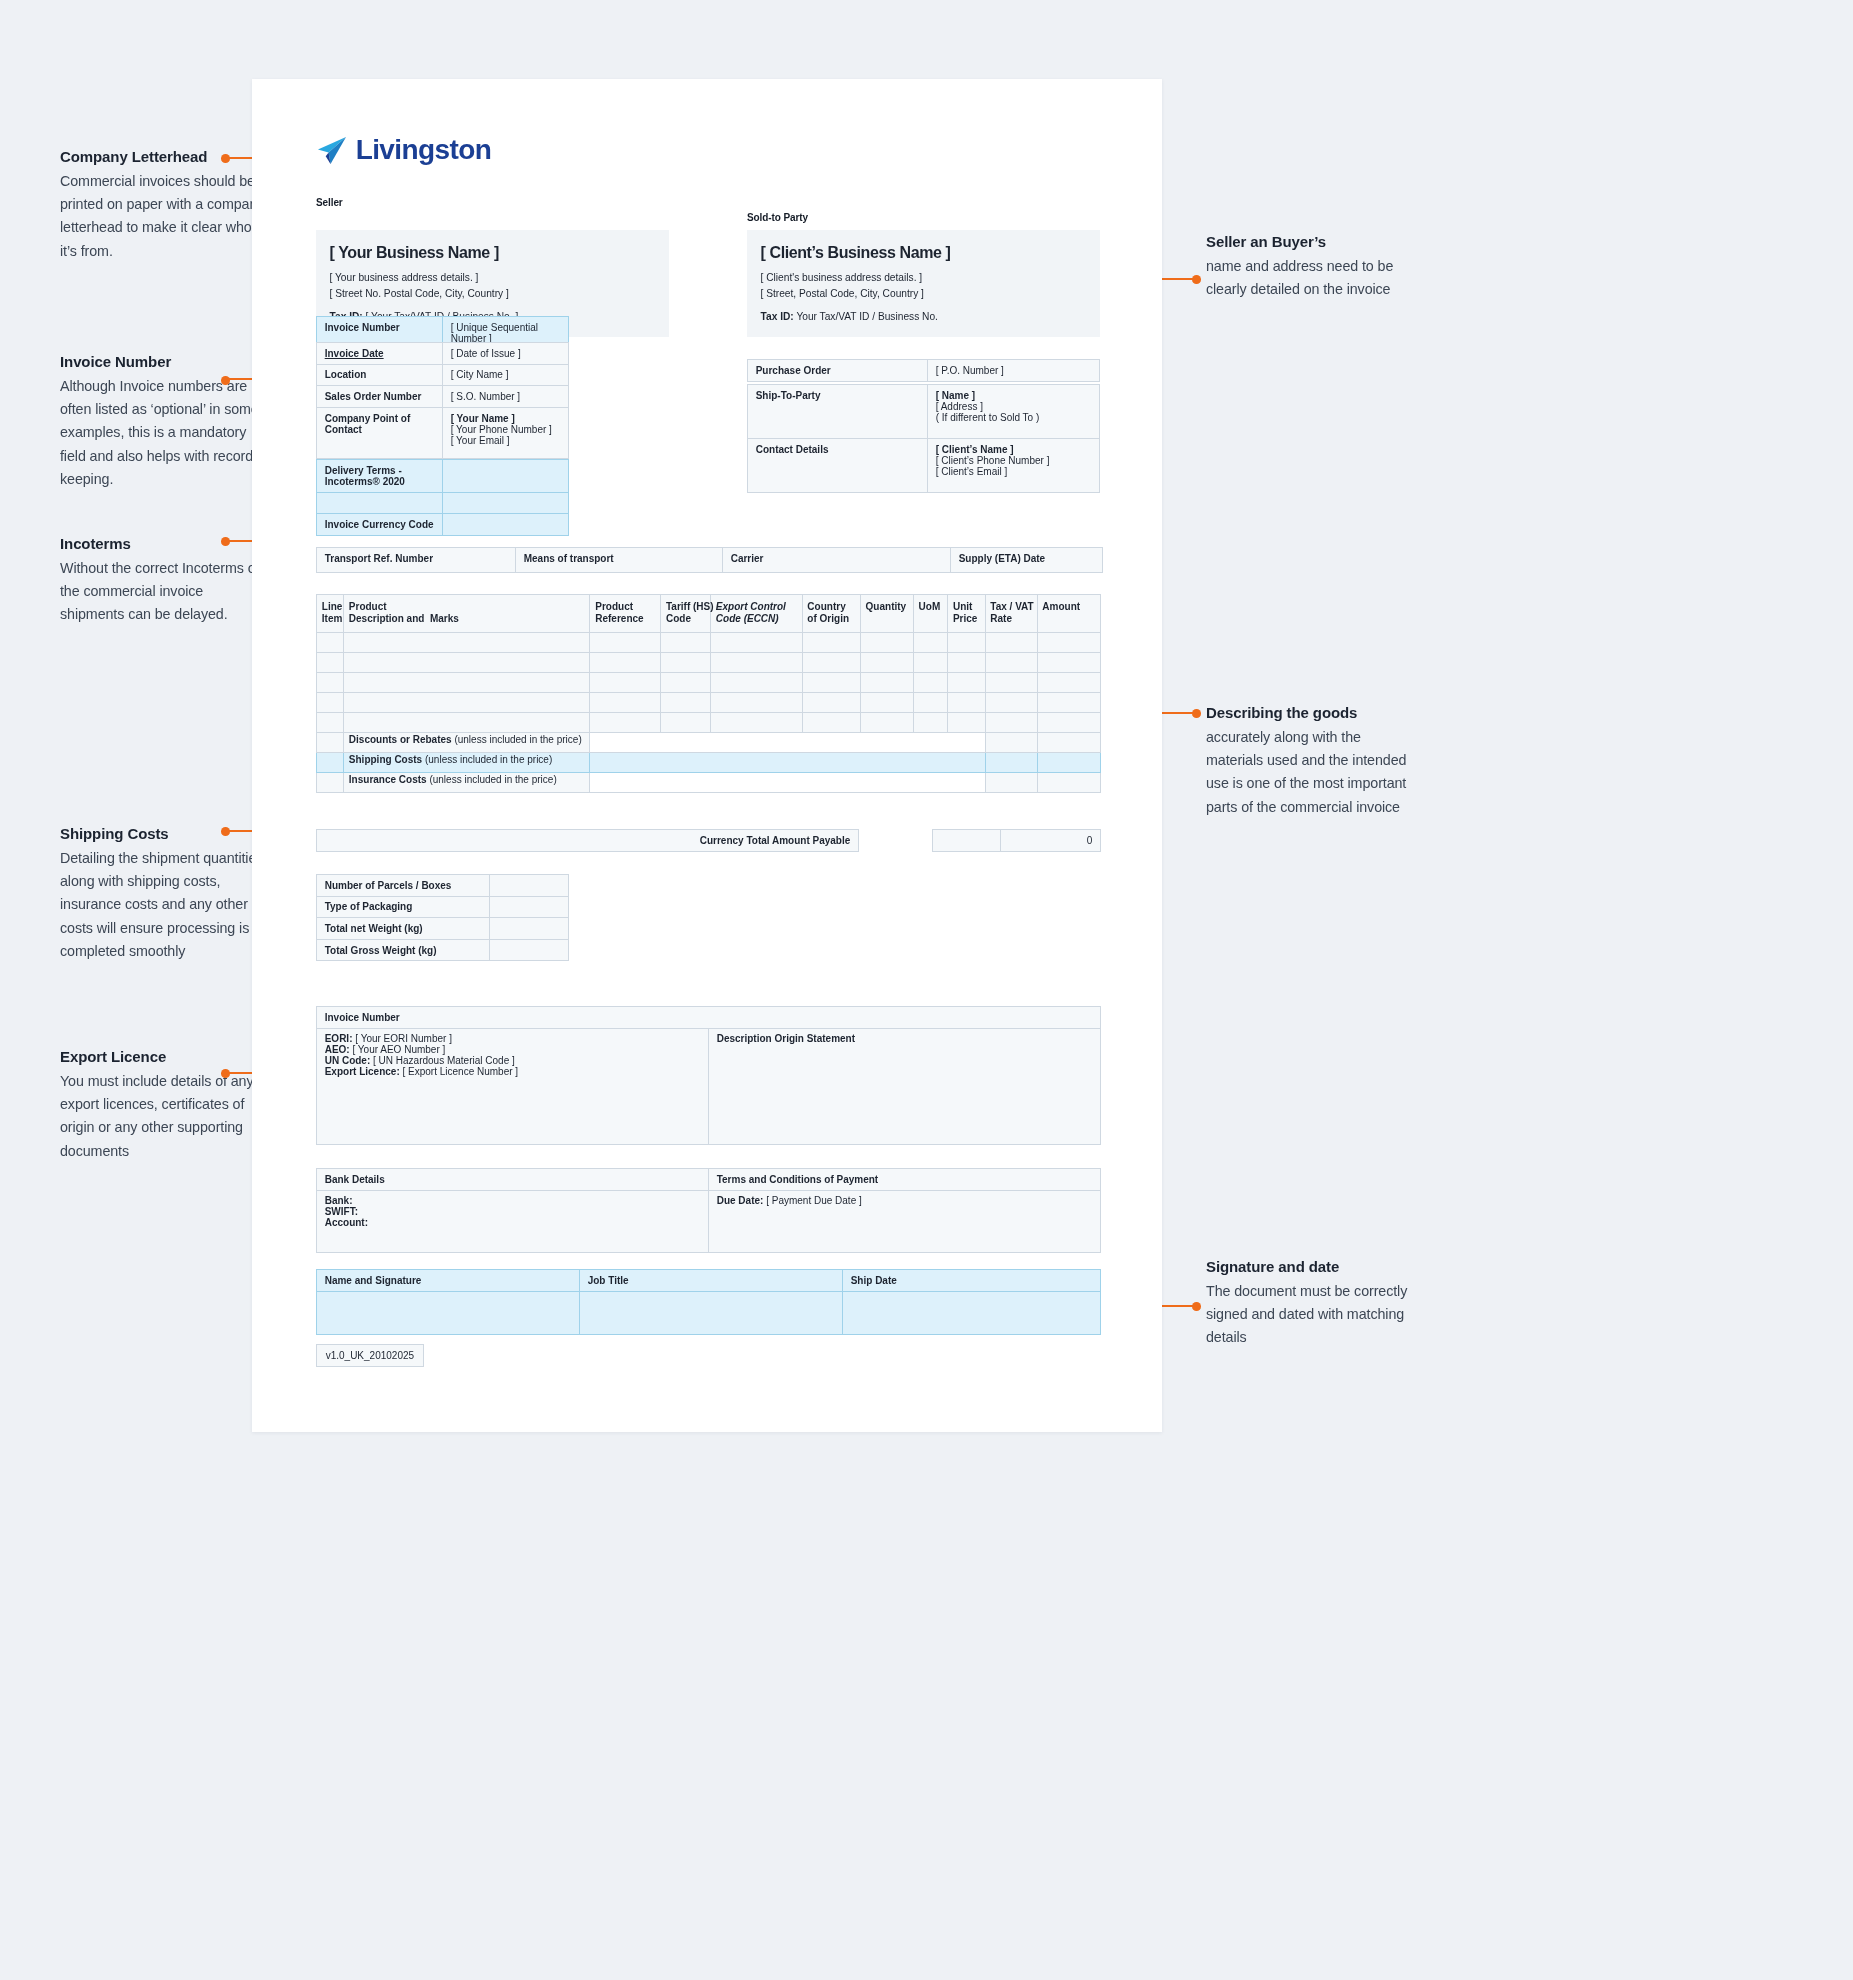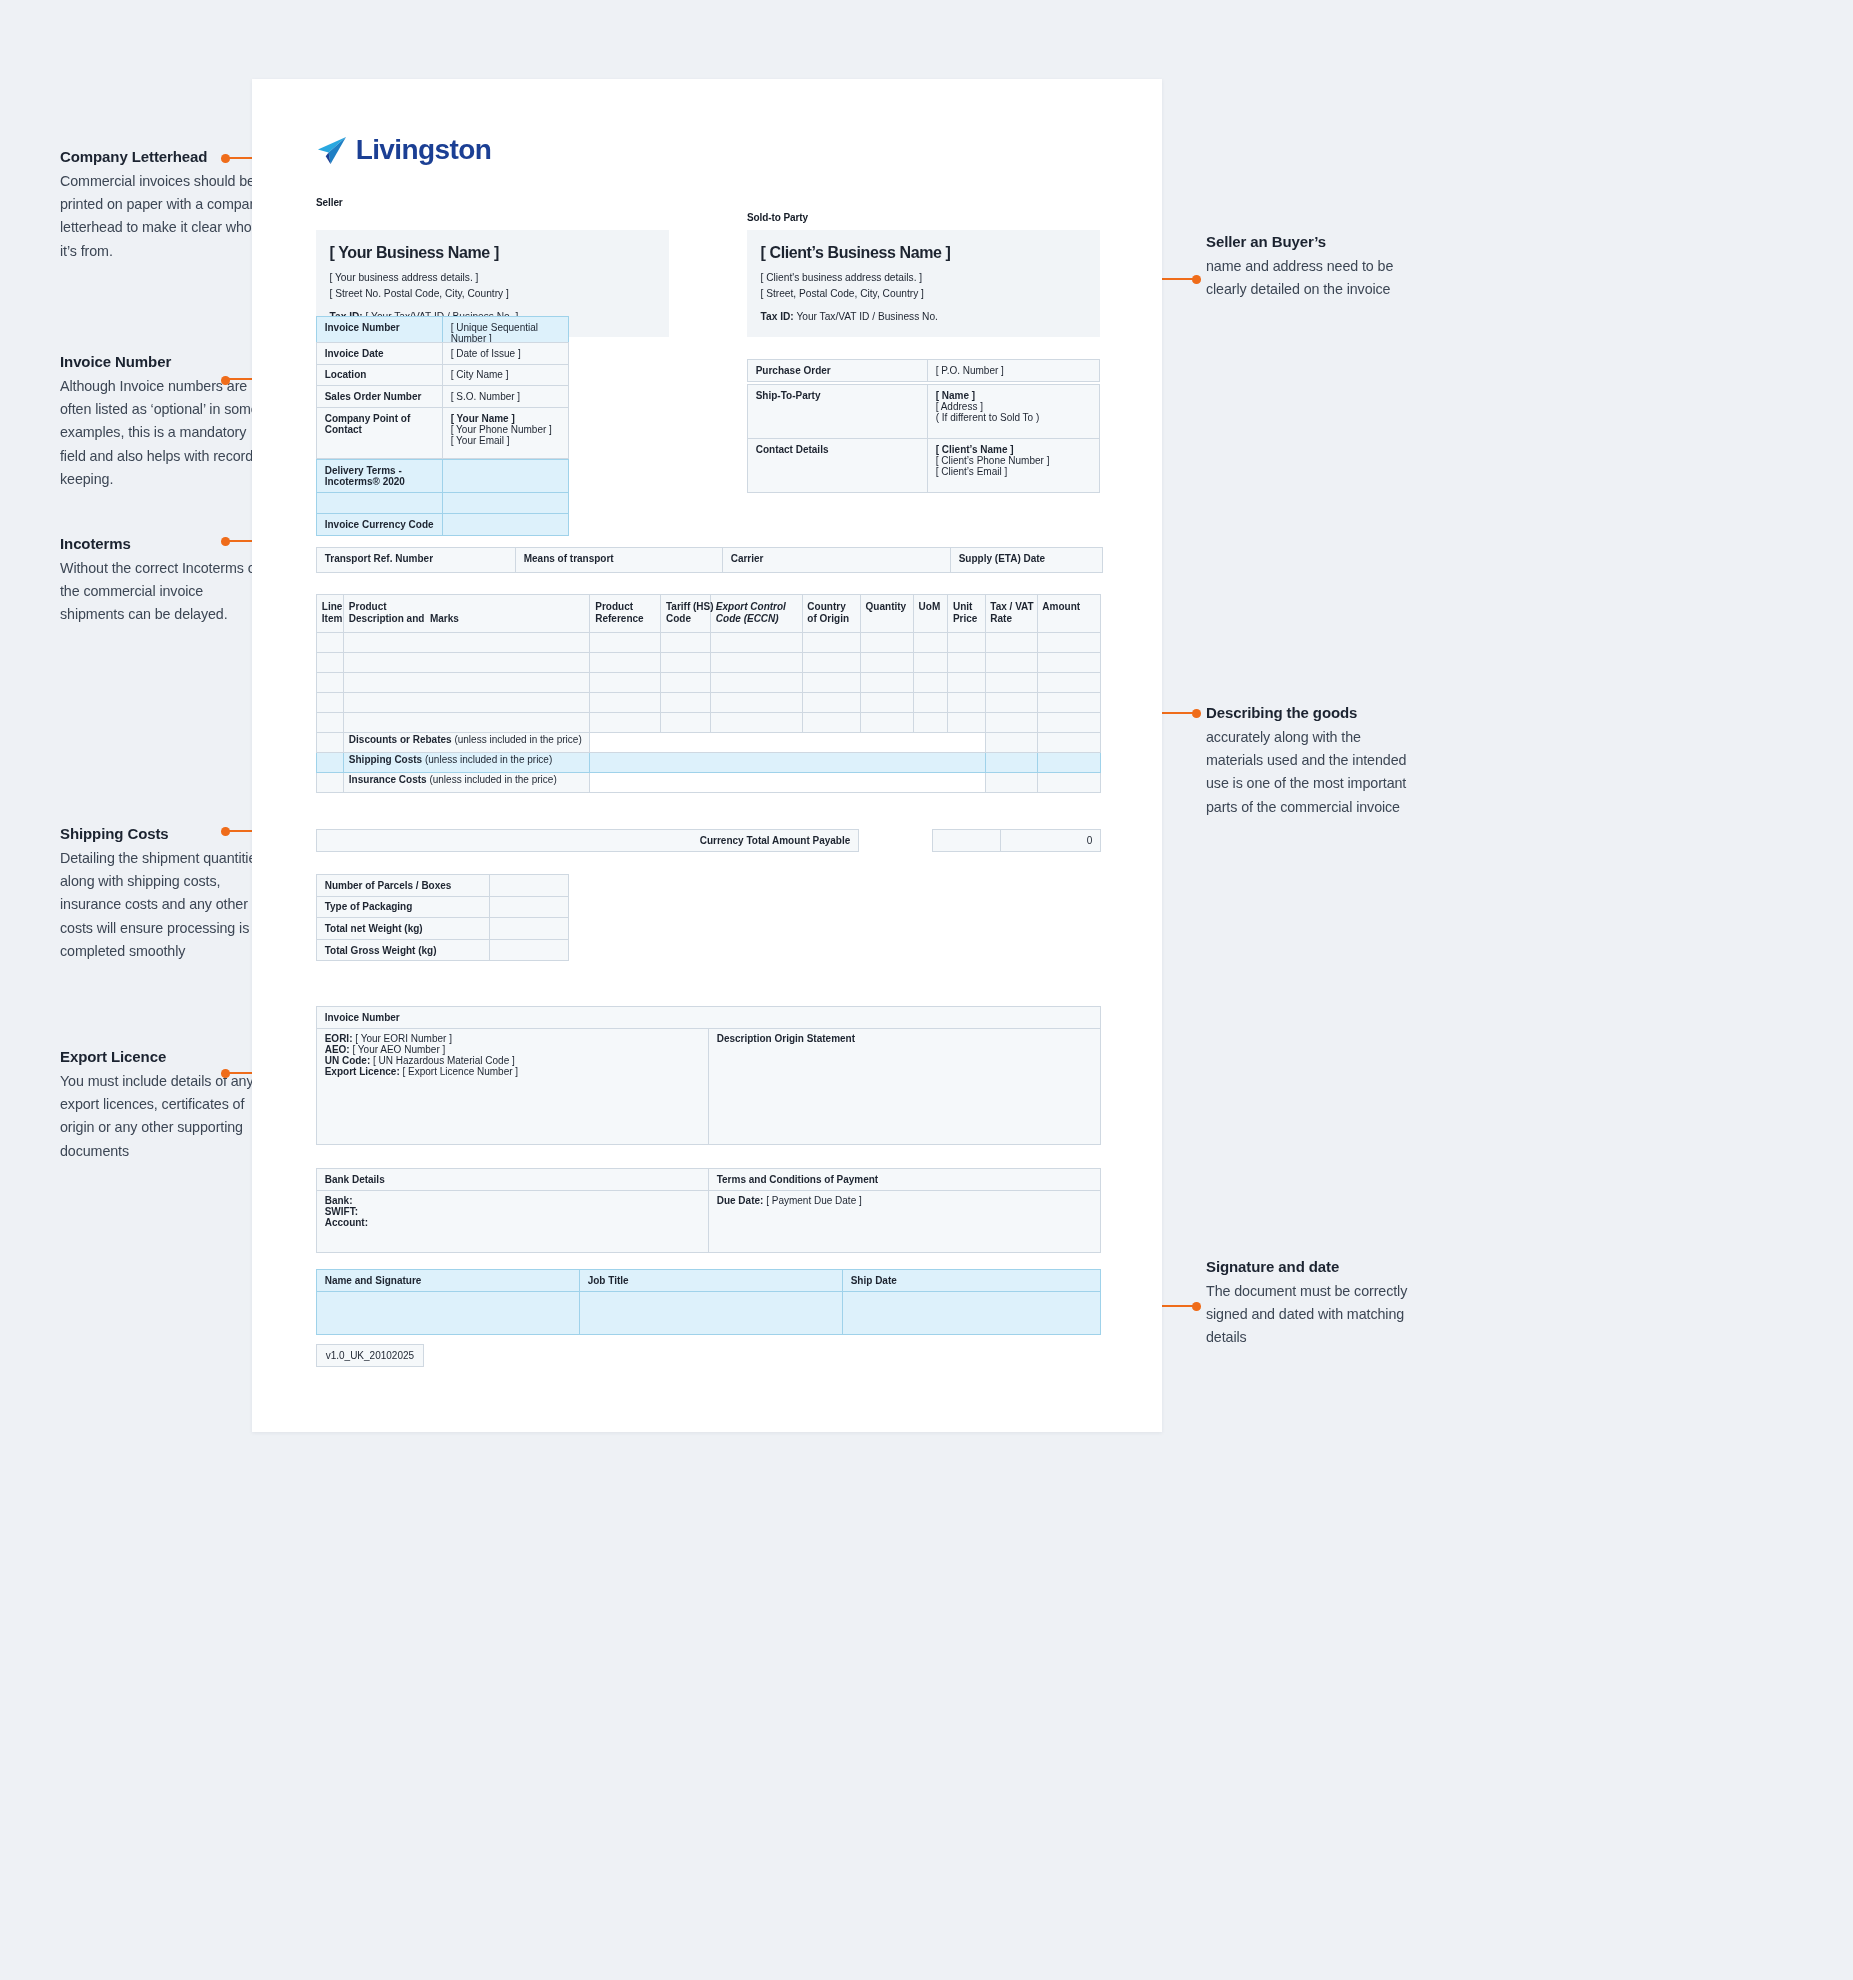--- a/index.html
+++ b/index.html
@@ -175,21 +175,21 @@
         <tr class="hl">
       <td class="k" style="width:126px;">Invoice Number</td>
       <td style="width:126px;">[ Unique Sequential Number ]</td>
     </tr>
   </tbody>
     </table>
 
   <table style="left:64px; top:263px; width:253px;">
     <tbody>
         <tr>
-          <td class="k" style="width:126px;">Invoice Date</td>
+          <td class="k" style="width:126px;text-decoration:underline;">Invoice Date</td>
           <td>[ Date of Issue ]</td>
         </tr>
     <tr>
           <td class="k">Location</td>
           <td>[ City Name ]</td>
         </tr>
     <tr>
           <td class="k">Sales Order Number</td>
           <td>[ S.O. Number ]</td>
         </tr>

